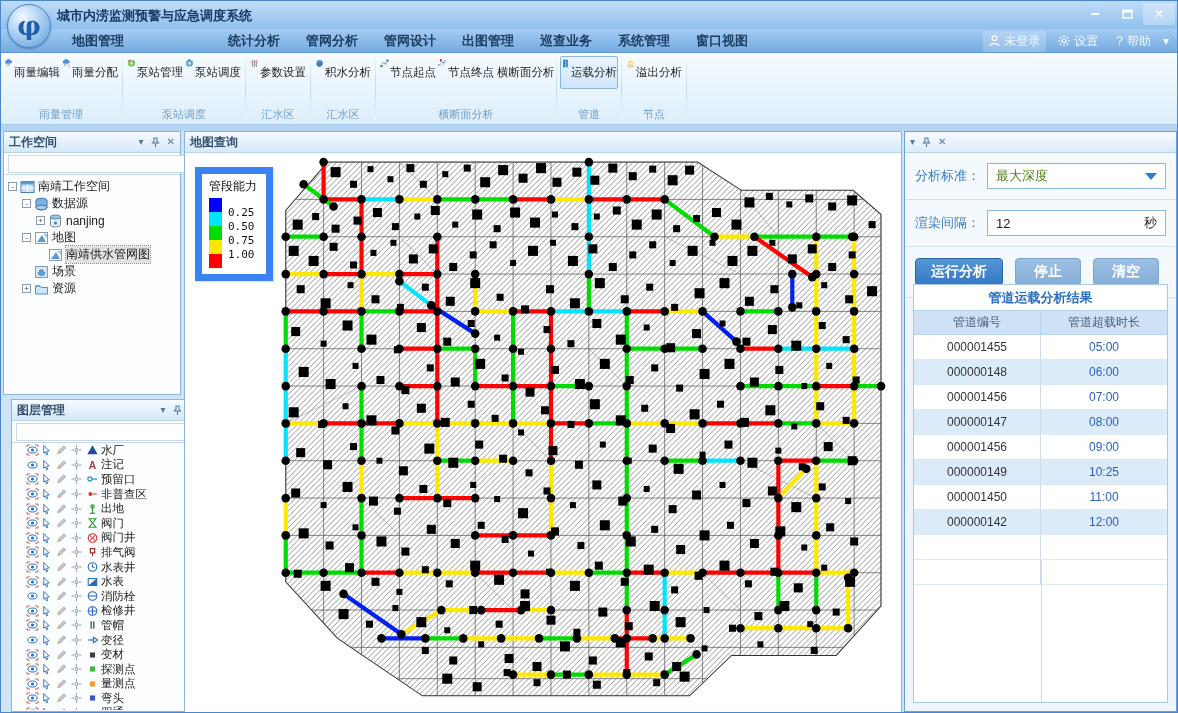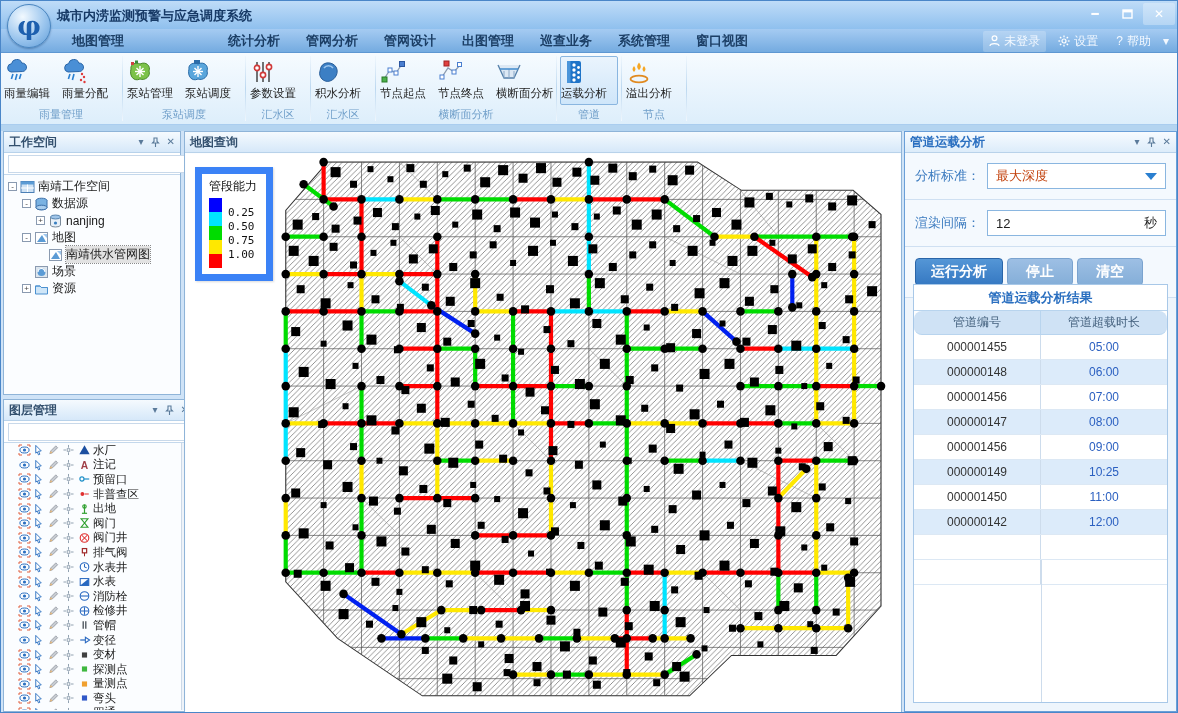--- a/index.html
+++ b/index.html
@@ -32,21 +32,21 @@
   .menu-right .chip { display:flex; align-items:center; gap:4px; padding:2px 6px; border-radius:2px; }
   .menu-right .chip.login { background:rgba(255,255,255,.22); }
 
   
   .ribbon { position:absolute; left:0; top:52px; width:100%; height:72px;
     background:linear-gradient(#f6fbff,#ddeefb); border-bottom:1px solid #aacdef; display:flex; }
   .rgroup { display:flex; flex-direction:column; }
   .rgroup-btns { display:flex; flex:1; align-items:flex-start; padding:3px 2px 0 2px; }
   .rgroup-label { height:17px; text-align:center; font-size:11px; color:#6f9ec9; }
   .rsep { width:1px; background:linear-gradient(#f0f7fd,#bcd8f0,#f0f7fd); margin:3px 1px; }
-  .rbtn { width:58px; display:flex; flex-direction:column; gap:1px;
+  .rbtn { width:58px; display:flex; flex-direction:row; align-items:center; gap:1px;
     padding:2px 0 3px; border:1px solid transparent; border-radius:2px; cursor:default; }
   .rbtn.selected { background:linear-gradient(#eaf4fd,#cfe6fa); border-color:#8ab6e0; }
   .rbtn .ric { width:26px; height:26px; }
   .rbtn .rlb { font-size:11.5px; color:#222; white-space:nowrap; }
   .belowstrip { position:absolute; left:0; top:124px; width:100%; height:6px; background:#b4d4f0; }
 
   
   .panel { position:absolute; background:#fbfdff; border:1px solid #8fb4d8; }
   .panel-title { height:21px; background:linear-gradient(#f5fafe,#d6e8f9); border-bottom:1px solid #b8d2ea;
     display:flex; align-items:center; padding:0 5px; font-size:12px; color:#33506e; }
@@ -86,35 +86,35 @@
   .lglabels { position:relative; width:44px; }
   .lglabel { position:absolute; left:6px; font-size:11px; color:#111; font-family:"DejaVu Sans Mono",monospace; }
 
   
   #rightPanel { background:#eef5fc; border:1px solid #6a9fd8; }
   #rightPanel .panel-title { background:linear-gradient(#f7fbff,#dcecfa); }
   #rightPanel .panel-title .pt-text { color:#2a6fc0; font-weight:bold; font-size:12.5px; }
   .ctrl-row { display:flex; align-items:center; padding:10px 10px; border-bottom:1px solid #cfe0f2; background:#f4f9fe; }
   .ctrl-label { font-size:13px; color:#3a7abf; width:72px; flex:none; }
   .combo { flex:1; height:26px; background:#fff; border:1px solid #8ab6e0; display:flex; align-items:center;
-    padding:0 8px; font-size:13px; color:#c2410c; position:relative; }
+    padding:0 8px; font-size:13px; color:#4d7c0f; position:relative; }
   .combo .caret { position:absolute; right:8px; width:0; height:0; border-left:6px solid transparent;
     border-right:6px solid transparent; border-top:7px solid #2a7fd0; }
   .numbox { flex:1; height:26px; background:#fff; border:1px solid #8ab6e0; display:flex; align-items:center;
     padding:0 8px; font-size:13px; color:#222; }
   .numbox .unit { margin-left:auto; color:#222; }
-  .btn-row { display:flex; align-items:center; padding:11px 10px; gap:4px; border-bottom:1px solid #cfe0f2; background:#f4f9fe; }
+  .btn-row { display:flex; align-items:center; padding:11px 10px; gap:12px; border-bottom:1px solid #cfe0f2; background:#f4f9fe; }
   .abtn { height:28px; border-radius:4px; color:#fff; font-size:14px; font-weight:bold;
     display:flex; align-items:center; justify-content:center; cursor:default; }
   .abtn.primary { width:88px; background:linear-gradient(#5496d6,#3578c2); border:1px solid #2a65a8; }
   .abtn.light { width:66px; background:linear-gradient(#9dbfe4,#84aed8); border:1px solid #7aa3cf; }
   .rtable { position:absolute; left:8px; right:8px; top:152px; bottom:8px; background:#fff; border:1px solid #a8c8e8; overflow:hidden; }
   .rt-title { height:26px; display:flex; align-items:center; justify-content:center; font-size:13px; font-weight:bold;
     color:#2a6fc0; border-bottom:1px solid #b8d4ee; }
-  .rt-head { height:24px; display:flex; background:#cfe2f5; border-bottom:1px solid #b8d4ee;border-radius:8px; }
+  .rt-head { height:24px; display:flex; background:#cfe2f5; border-bottom:1px solid #b8d4ee; }
   .rt-head div { flex:1; display:flex; align-items:center; justify-content:center; font-size:12px; color:#44617e; }
   .rt-head div + div { border-left:1px solid #b8d4ee; }
   .rt-row { height:25px; display:flex; border-bottom:1px solid #dce8f4; }
   .rt-row.alt { background:#dcebfa; }
   .rt-row div { flex:1; display:flex; align-items:center; justify-content:center; font-size:12px; color:#333; }
   .rt-row div + div { border-left:1px solid #cddcec; color:#2a5fc0; }
   .rt-fill { position:absolute; left:0; right:0; bottom:0; top:275px; }
   .rt-fill .vline { position:absolute; left:50%; top:0; bottom:0; width:1px; background:#cddcec; }
 
   svg { display:block; }
@@ -482,21 +482,21 @@
             <svg viewBox="0 0 15 14">
               <path d="M1.5 4 l0 8 12 0 0 -6.5 -6 0 -1.5 -1.5 z" fill="#cfe6f8" stroke="#4a90d0"></path>
               <path d="M1.5 4 l4.5 0 1.5 1.5 6 0" fill="none" stroke="#4a90d0"></path>
             </svg>
           </span>
           <span class="tlabel">资源</span>
         </div>
       </div>
   </div>
 
-  <div class="panel" id="layerPanel" style="left:2px; top:398px; width:192px; height:313px;">
+  <div class="panel" id="layerPanel" style="left:10px; top:398px; width:192px; height:313px;">
     <div class="panel-title">
       <span class="pt-text">图层管理</span>
       <span class="pt-icons">
         <span class="pi">▾</span>
         <span class="pi">
             <svg width="9" height="11" viewBox="0 0 9 11">
               <path d="M3 1 h3 v3.5 l1.5 1.5 h-6 L3 4.5 z M4.5 6 v4" fill="none" stroke="#5a7a9a" stroke-width="1.1"></path>
             </svg>
           </span>
         <span class="pi">✕</span>
@@ -1984,21 +1984,20 @@
               <div class="lglabel" style="top: 36px;">0.75</div>
               <div class="lglabel" style="top: 50px;">1.00</div>
             </div>
         </div>
       </div>
     </div>
   </div>
 
   <div class="panel" id="rightPanel" style="left:903px; top:130px; width:273px; height:581px;">
     <div class="panel-title">
-      <span class="pt-text">管道运载分析</span>
       <span class="pt-icons">
         <span class="pi">▾</span>
         <span class="pi">
             <svg width="9" height="11" viewBox="0 0 9 11">
               <path d="M3 1 h3 v3.5 l1.5 1.5 h-6 L3 4.5 z M4.5 6 v4" fill="none" stroke="#5a7a9a" stroke-width="1.1"></path>
             </svg>
           </span>
         <span class="pi">✕</span>
       </span>
     </div>

